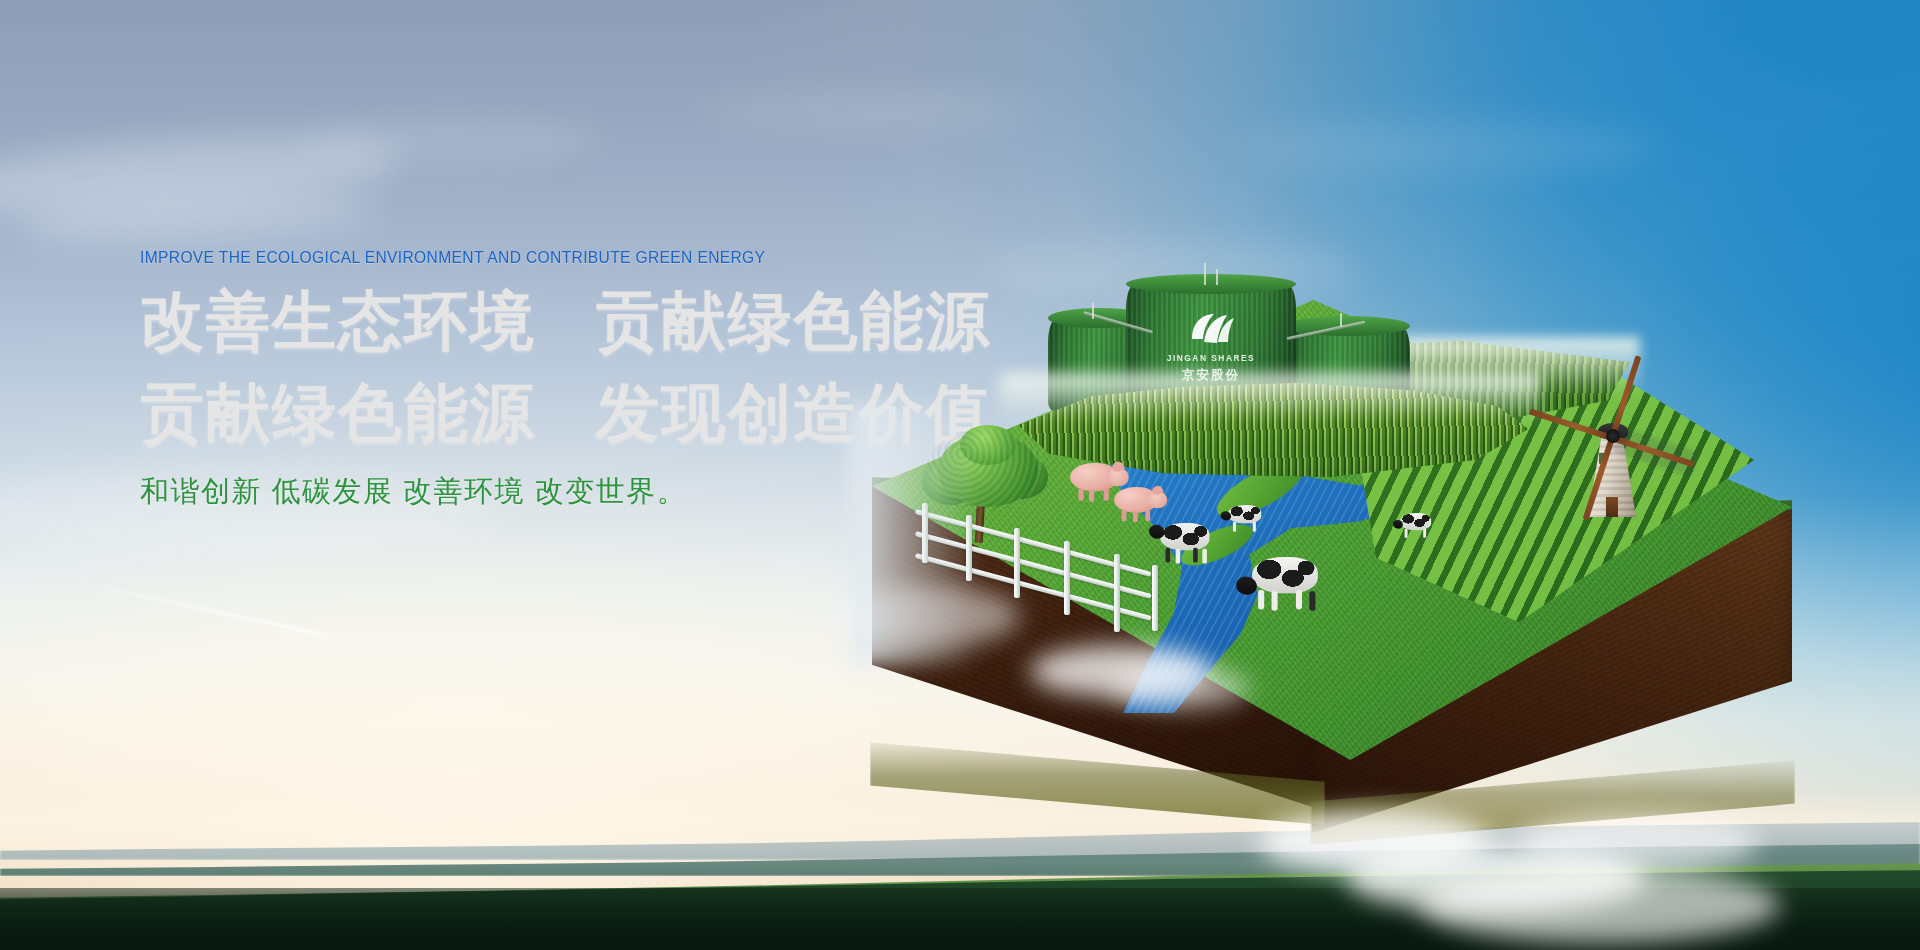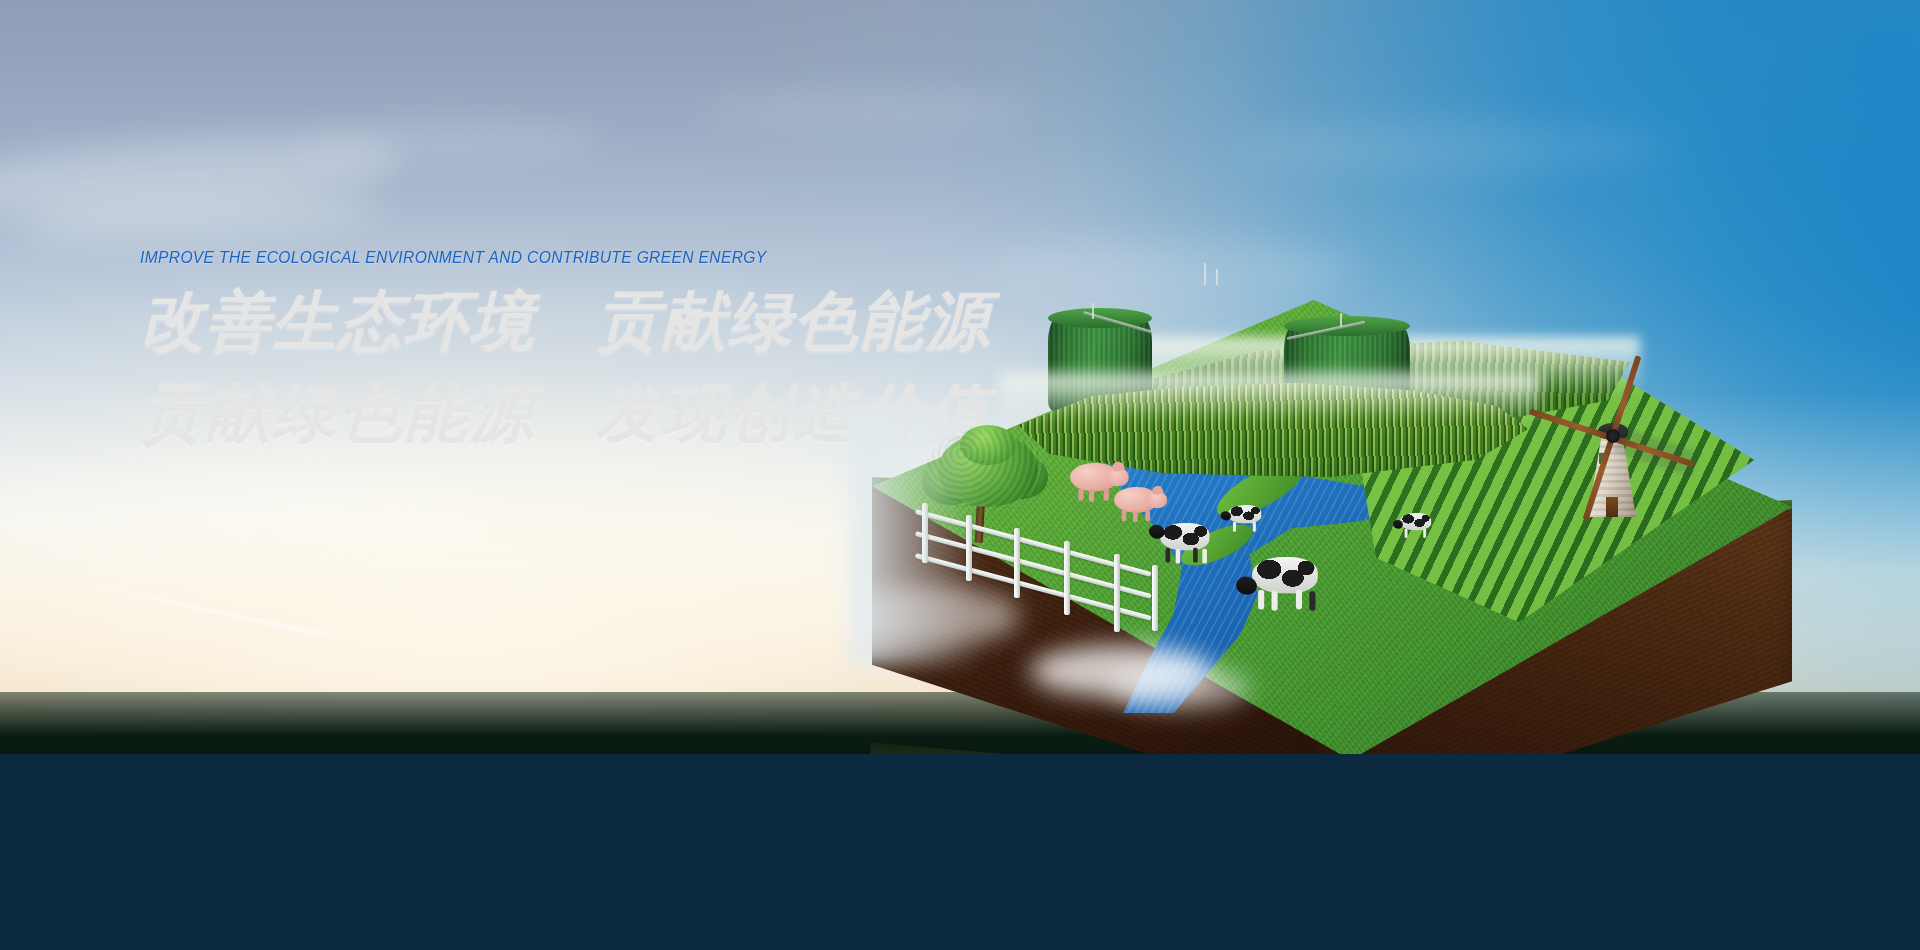--- a/index.html
+++ b/index.html
@@ -6,24 +6,23 @@
   * { margin:0; padding:0; box-sizing:border-box; }
   html, body { width:1920px; height:950px; overflow:hidden; }
   body {
     font-family:"Liberation Sans","DejaVu Sans",sans-serif;
     background:#0b2a3f;
   }
 
   
   #stage{
     position:relative;
-    width:1920px; height:754px;
+    width:1920px; height:950px;
     overflow:hidden;
     isolation:isolate;
-    font-style:italic;
   }
 
   
   .sky-base{
     position:absolute; inset:0;
     background:
       linear-gradient(to bottom,
         #8f9eb6 0%,
         #93a3bb 8%,
         #9bacc4 17%,
@@ -615,20 +614,21 @@
       <span class="gap"></span>
       <span>贡献绿色能源</span>
     </div>
 
     <div class="head">
       <span>贡献绿色能源</span>
       <span class="gap"></span>
       <span>发现创造价值</span>
     </div>
 
+    <div class="sub">和谐创新 低碳发展 改善环境 改变世界。</div>
   </div>
 
   <div id="island">
 
     <div class="soil-left"></div>
     <div class="soil-left-tex"></div>
     <div class="soil-right"></div>
     <div class="soil-right-tex"></div>
     <div class="rim-left"></div>
     <div class="rim-right"></div>
@@ -654,20 +654,34 @@
     <div class="forest-fade"></div>
 
     <div class="tanks">
       <div class="tank tank-l">
         <div class="tank-top"></div>
       </div>
       <div class="tank tank-r">
         <div class="tank-top"></div>
       </div>
 
+      <div class="tank tank-main">
+        <div class="tank-top"></div>
+
+        <div class="tank-logo">
+          <svg viewBox="0 0 54 40" width="54" height="40" aria-hidden="true">
+            <path d="M8 30 C8 14, 18 5, 30 5 C24 11, 20 19, 19 30 Z" fill="#ffffff" opacity="0.95"></path>
+            <path d="M20 33 C22 18, 30 8, 43 6 C38 14, 34 24, 33 34 Z" fill="#ffffff" opacity="0.95"></path>
+            <path d="M34 33 C36 20, 42 12, 50 9 C46 17, 44 25, 44 33 Z" fill="#ffffff" opacity="0.9"></path>
+          </svg>
+        </div>
+
+        <div class="tank-brand-en">JINGAN SHARES</div>
+        <div class="tank-brand-cn">京安股份</div>
+      </div>
 
       <div class="pipe pipe-1"></div>
       <div class="pipe pipe-2"></div>
       <div class="mast mast-1"></div>
       <div class="mast mast-2"></div>
       <div class="mast mast-3"></div>
       <div class="mast mast-4"></div>
     </div>
 
     <div class="reeds"></div>

